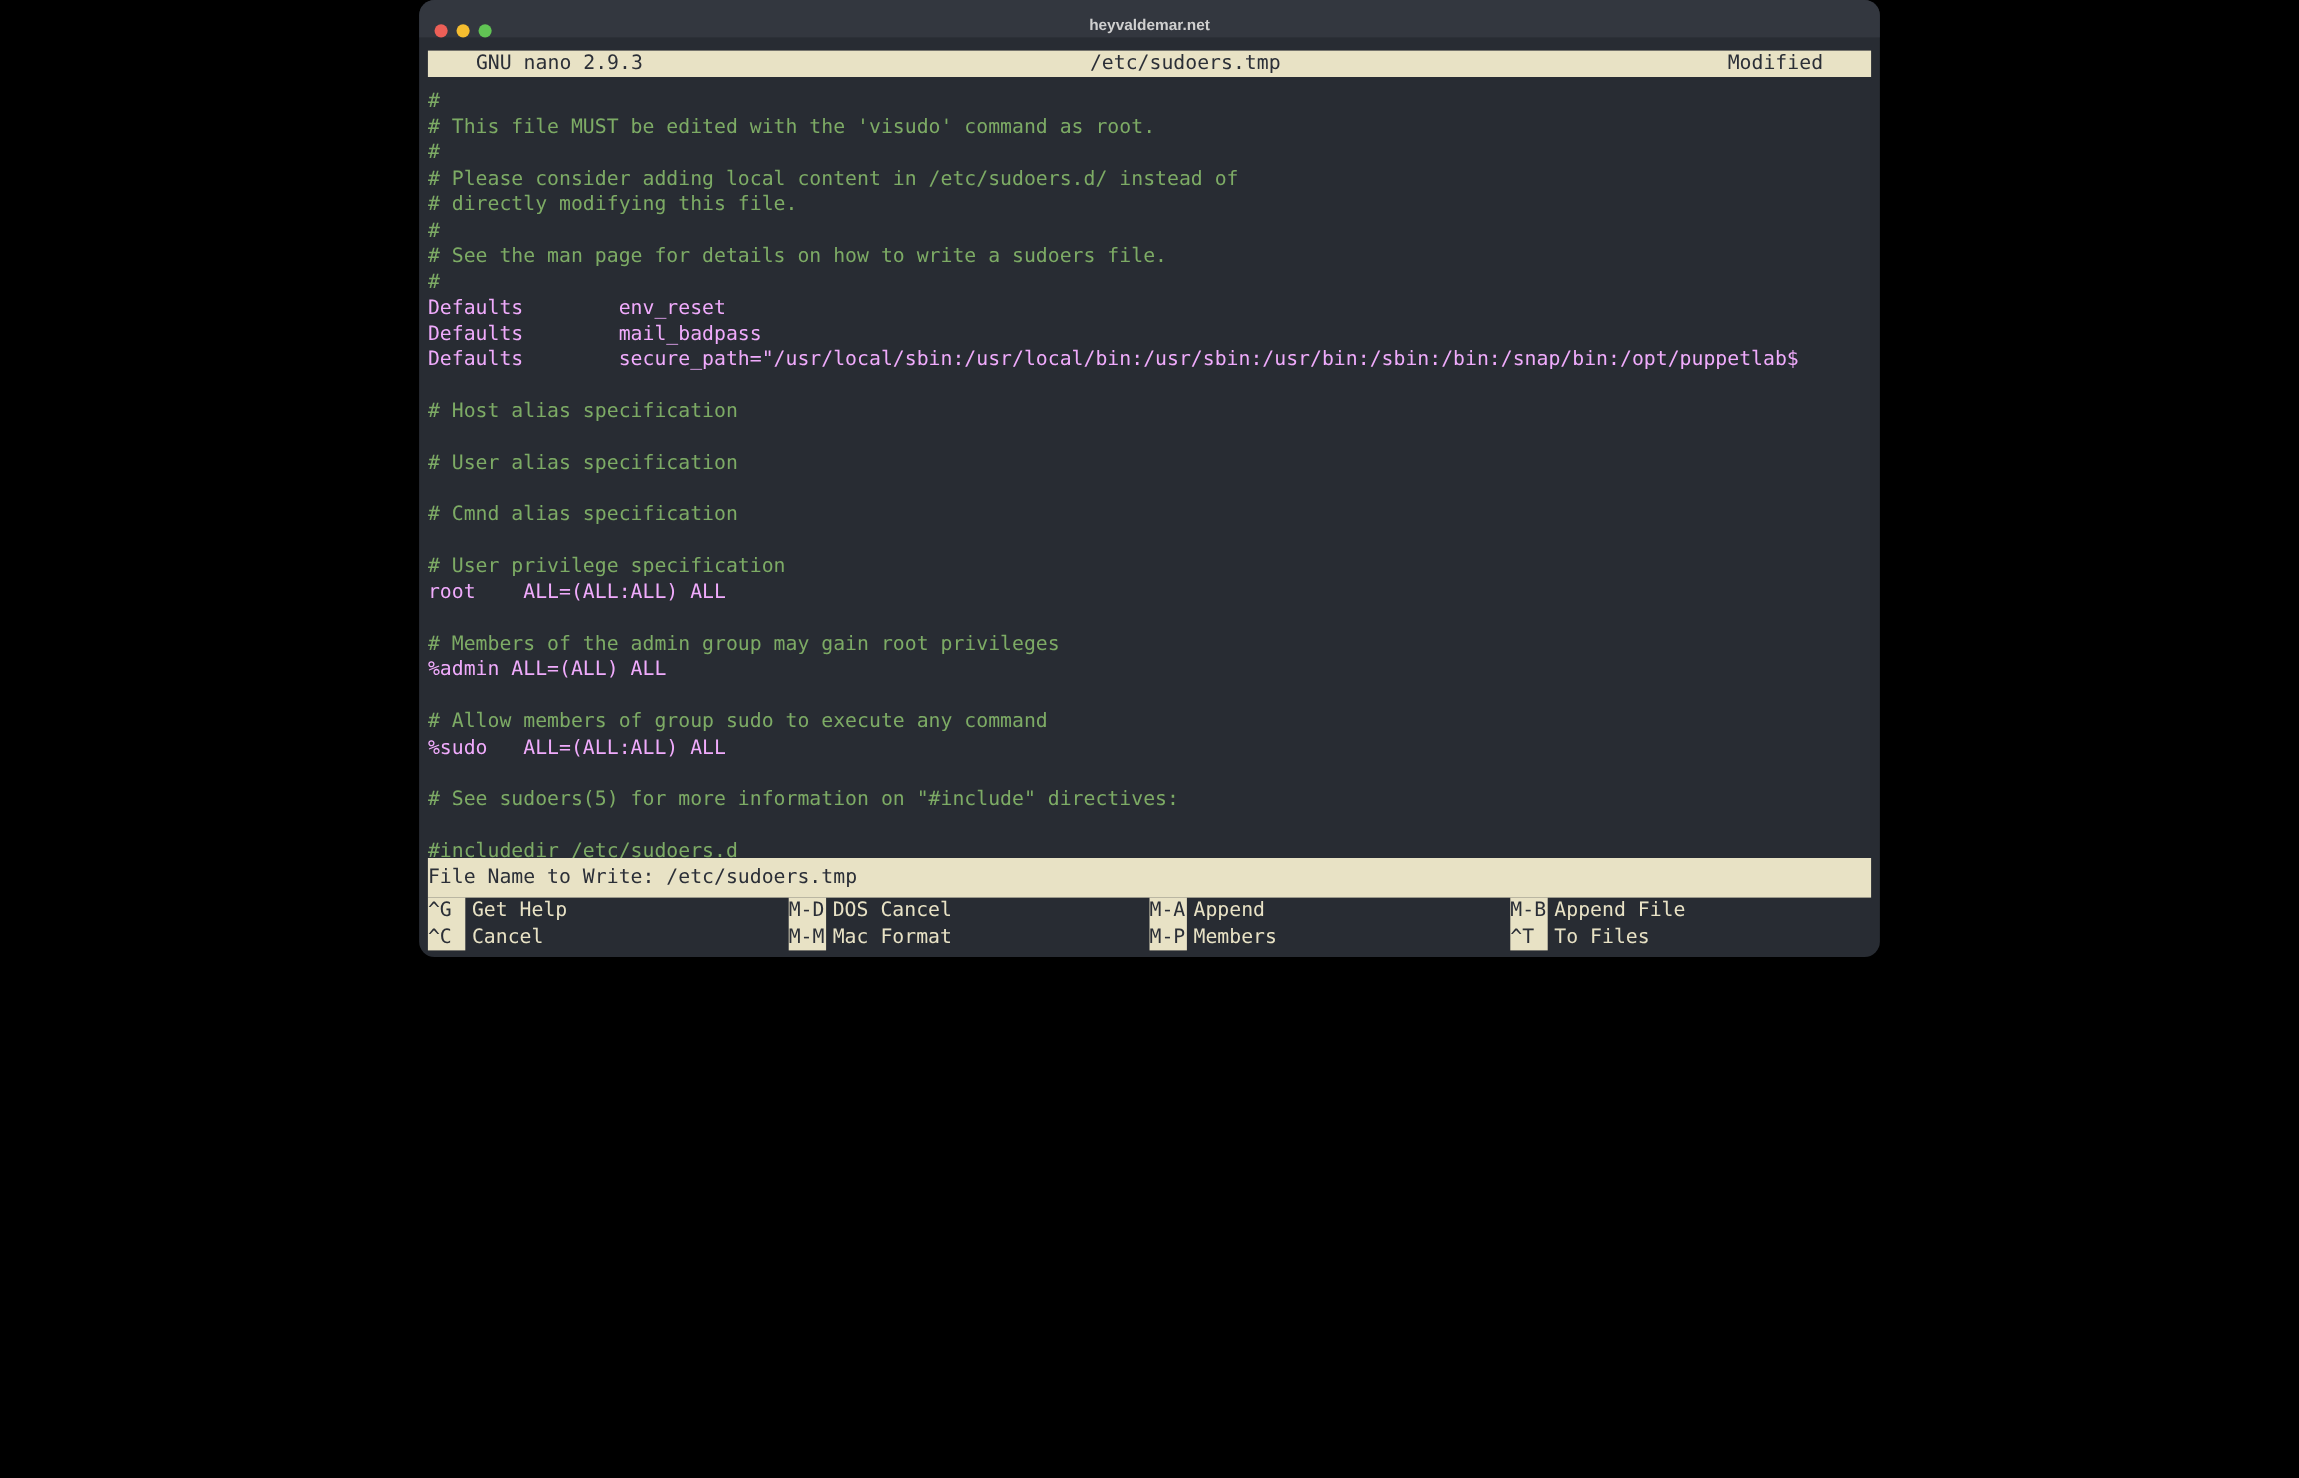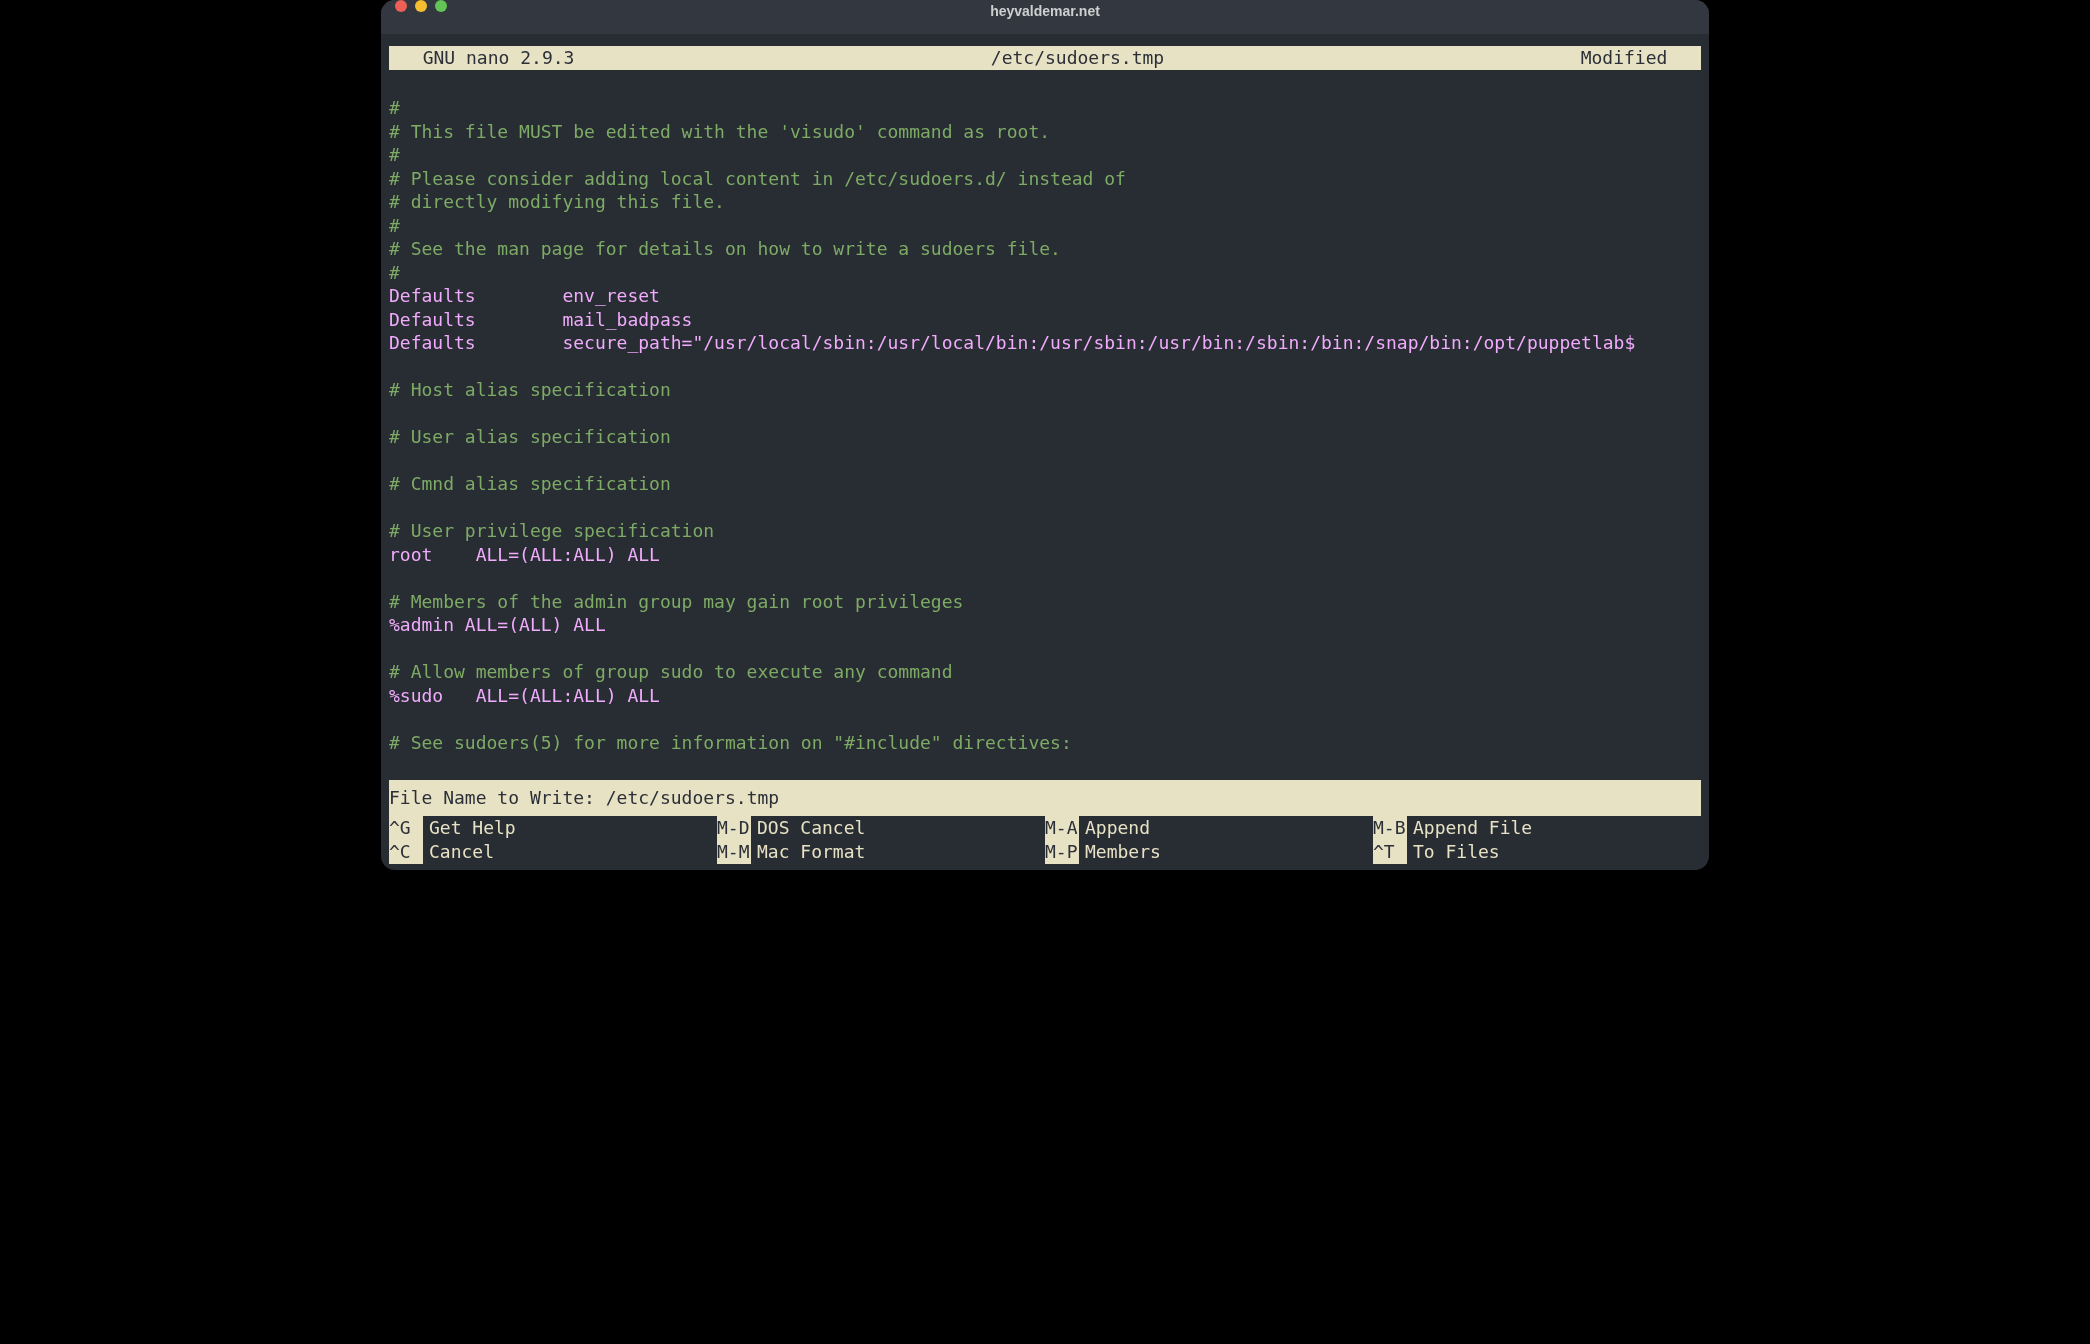--- a/index.html
+++ b/index.html
@@ -21,21 +21,21 @@
     flex-direction: column;
     font-family: "SF Mono","Menlo","Consolas","DejaVu Sans Mono",monospace;
     font-size: 18px;
     line-height: 23.5px;
   }
   
   .titlebar {
     height: 34px;
     background: #33373F;
     display: flex;
-    align-items: flex-start;
+    align-items: flex-end;
     position: relative;
     flex-shrink: 0;
   }
   .tl-buttons {
     display: flex;
     gap: 8px;
     padding-left: 14px;
   }
   .tl-btn {
     width: 12px;
@@ -55,23 +55,23 @@
     font-weight: 600;
     pointer-events: none;
   }
   
   .nano-header {
     background: #E8E2C5;
     color: #2B2F37;
     display: flex;
     height: 24px;
     align-items: center;
-    padding: 0 12px;
+    padding: 0 22px;
     font-weight: 400;
-    margin: 12px 8px 26px 8px;
+    margin: 12px 8px 10px 8px;
     flex-shrink: 0;
   }
   .nano-header .mid { flex: 1; text-align: center; }
   .nano-header .left, .nano-header .right { white-space: pre; }
   
   .editor {
     flex: 1;
     padding: 0 8px;
     color: #E8E2C5;
     white-space: pre;

